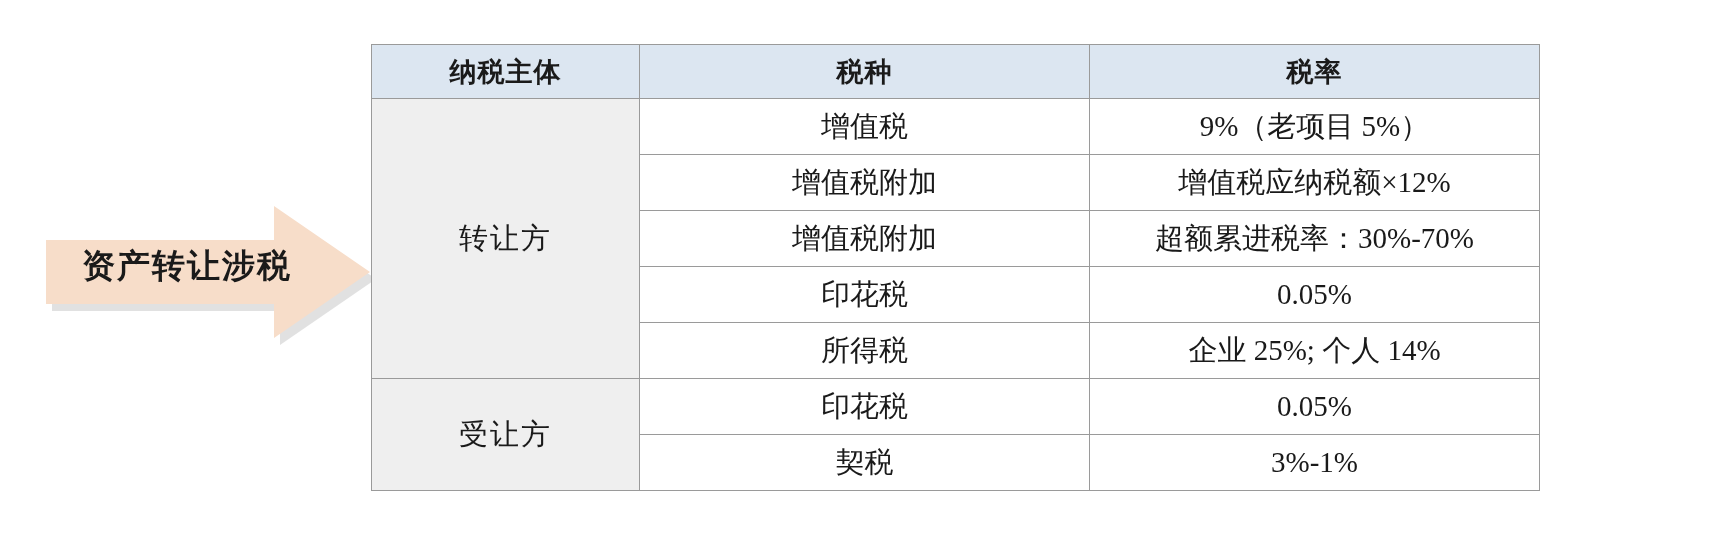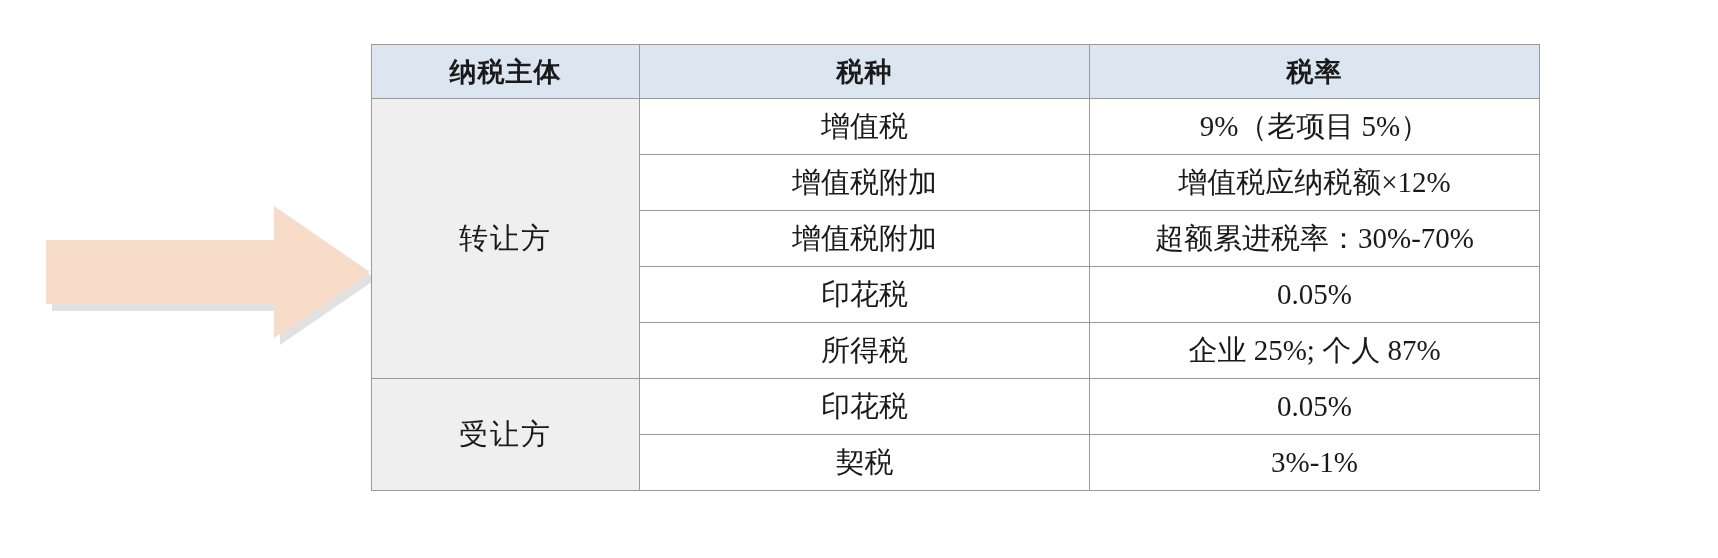--- a/index.html
+++ b/index.html
@@ -86,20 +86,21 @@
 </head>
 <body>
 
 <div id="arrow-callout">
   <svg width="340" height="165" viewBox="0 0 340 165" xmlns="http://www.w3.org/2000/svg">
 
     <path d="M10 48 L238 48 L238 14 L334 80 L238 146 L238 112 L10 112 Z" fill="#c9c9c9" transform="translate(6,7)" opacity="0.55"></path>
 
     <path d="M10 48 L238 48 L238 14 L334 80 L238 146 L238 112 L10 112 Z" fill="#f7ddc9"></path>
   </svg>
+  <div id="arrow-label">资产转让涉税</div>
 </div>
 
 <div id="tax-table-wrap">
   <table class="tax-table">
     <colgroup>
       <col class="col-party">
       <col class="col-type">
       <col class="col-rate">
     </colgroup>
     <thead>
@@ -123,21 +124,21 @@
       <tr>
         <td>增值税附加</td>
         <td>超额累进税率：30%-70%</td>
       </tr>
       <tr>
         <td>印花税</td>
         <td>0.05%</td>
       </tr>
       <tr>
         <td>所得税</td>
-        <td>企业 25%; 个人 87%</td>
+        <td>企业 25%; 个人 14%</td>
       </tr>
 
       <tr>
         <td class="party-cell" rowspan="2">受让方</td>
         <td>印花税</td>
         <td>0.05%</td>
       </tr>
       <tr>
         <td>契税</td>
         <td>3%-1%</td>

